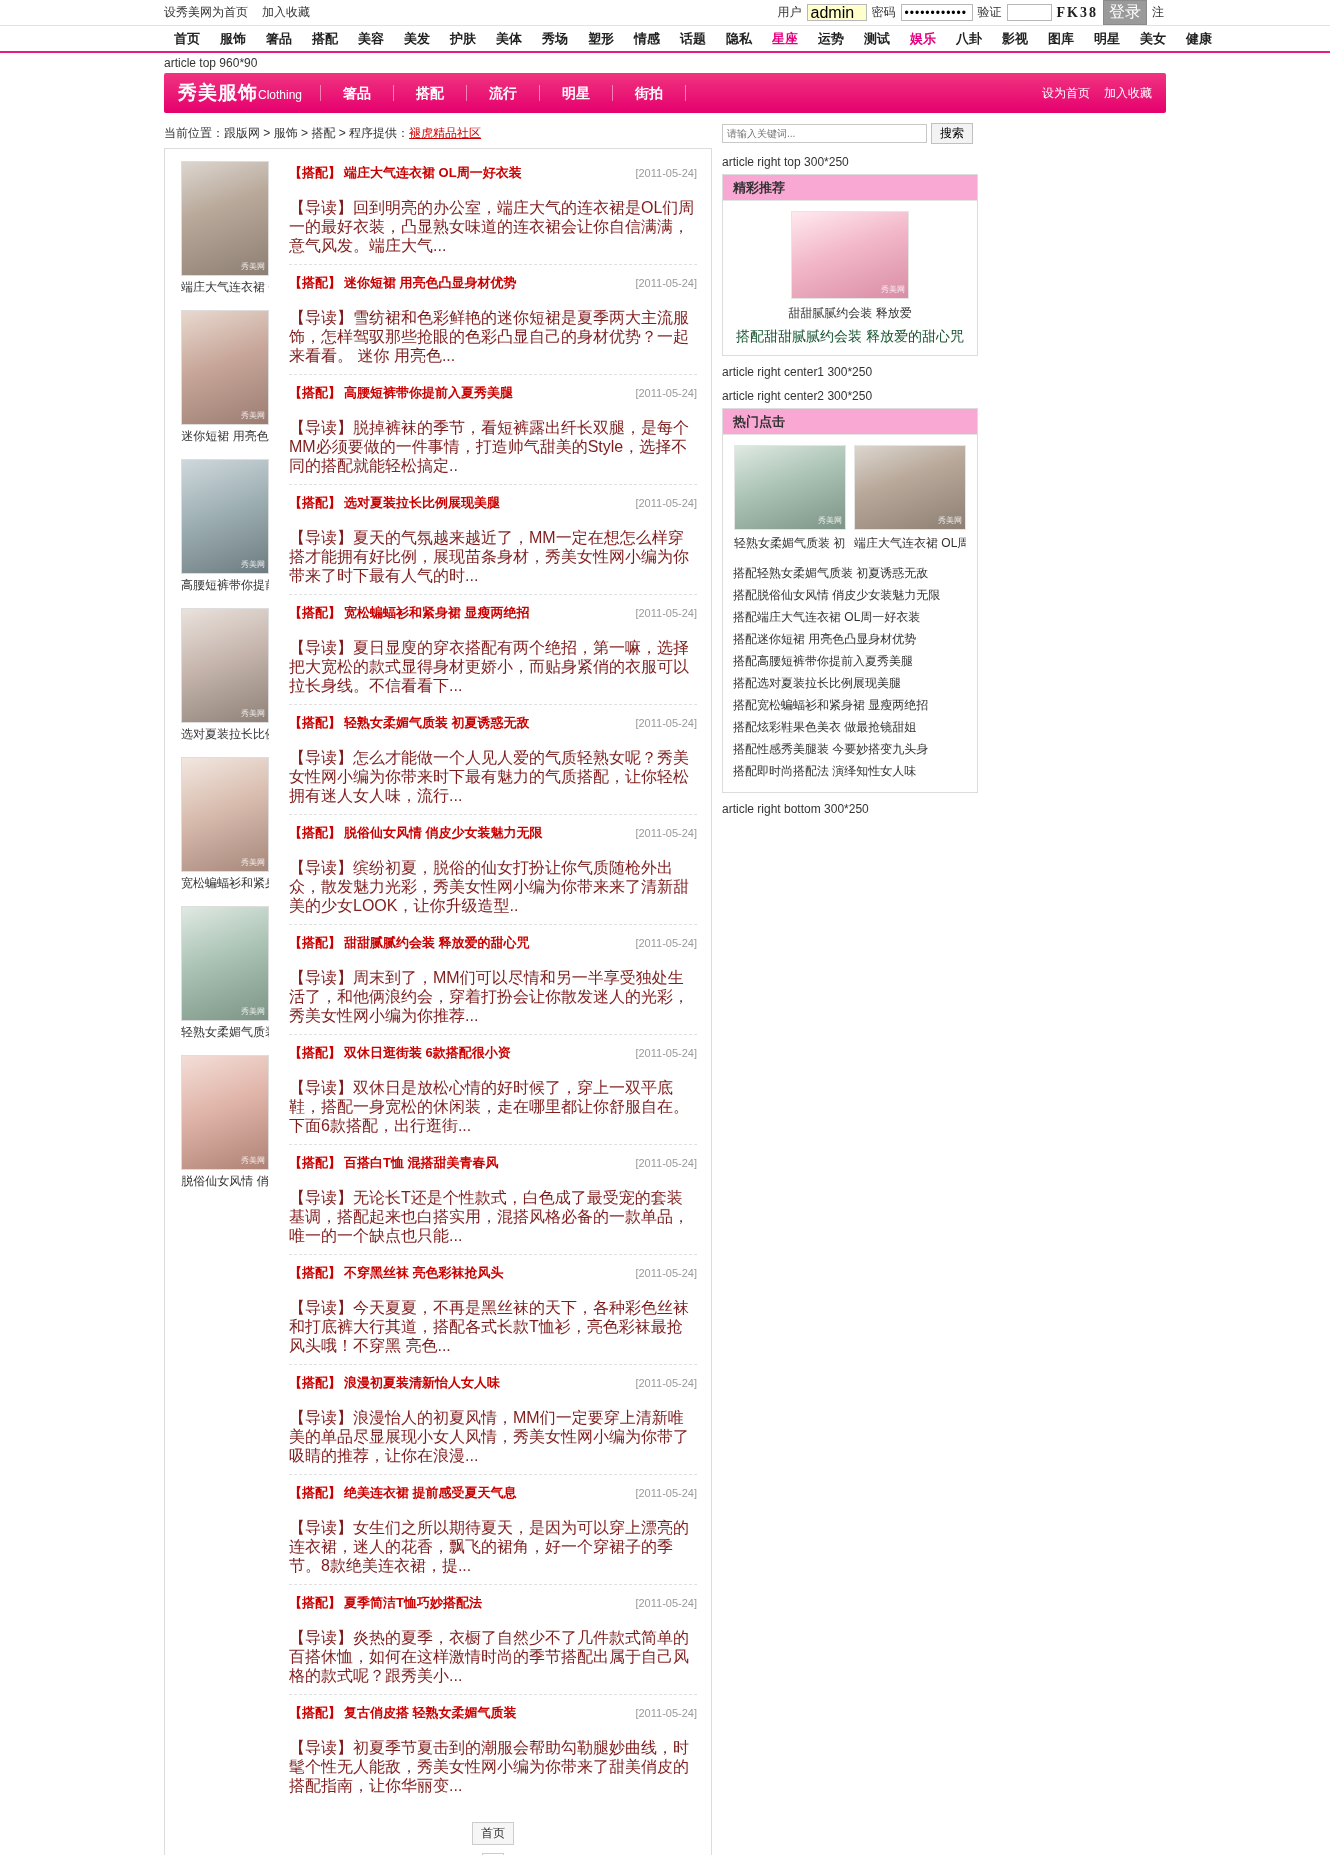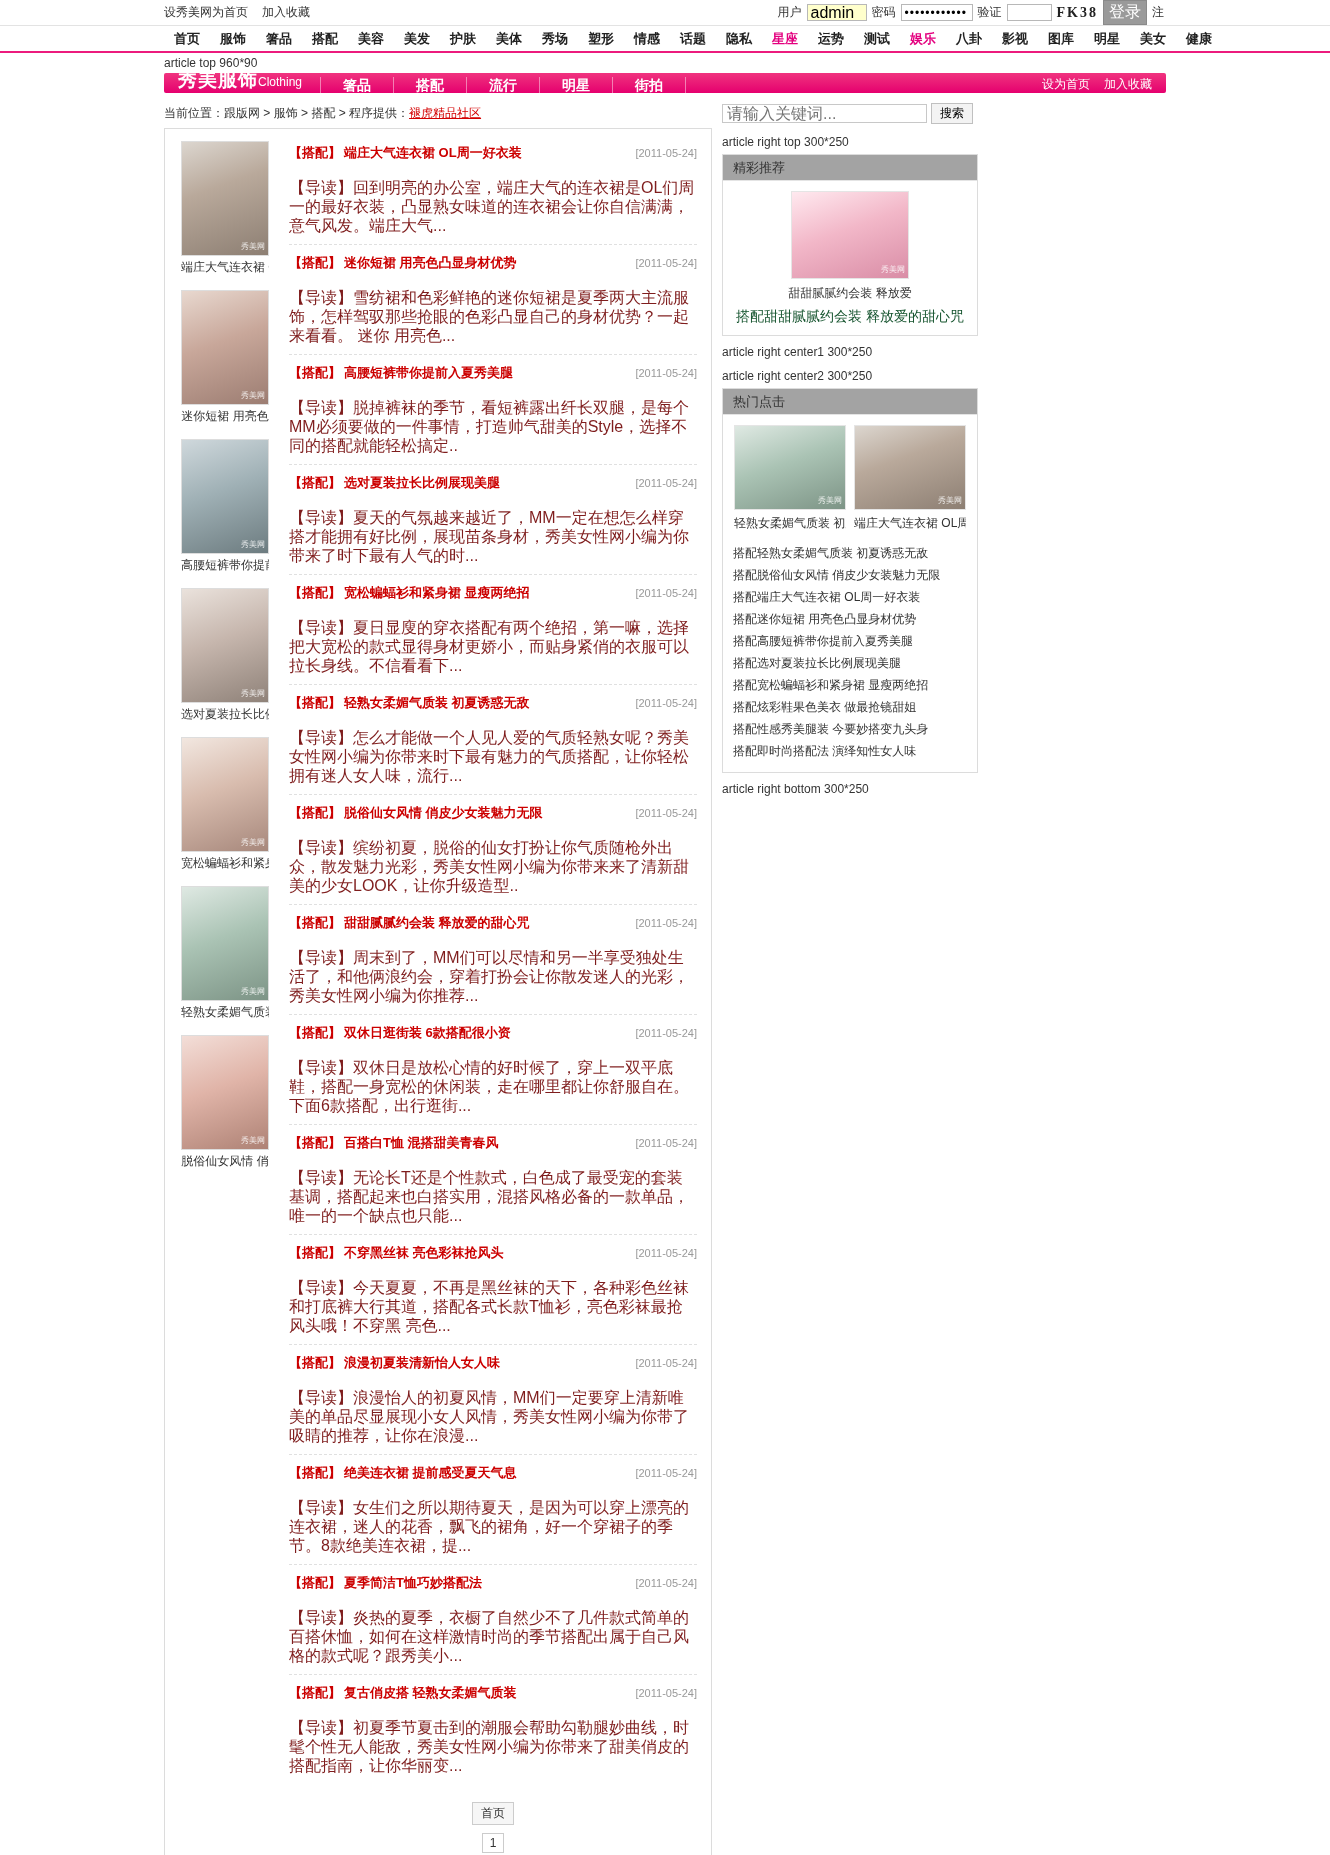--- a/index.html
+++ b/index.html
@@ -107,24 +107,24 @@
     padding-left: 164px;
     font-size: 12px;
     color: #333;
     height: 20px;
     line-height: 20px;
   }
 
   
   .banner {
     margin: 0 164px;
-    height: 20px;
+    height: 40px;
     background: linear-gradient(to bottom, #f0347f, #e5006e);
     display: flex;
-    align-items: flex-end;
+    align-items: center;
     color: #fff;
     border-radius: 2px;
   }
   .banner .logo {
     font-size: 19px;
     font-weight: bold;
     padding-left: 14px;
     letter-spacing: 1px;
   }
   .banner .logo small {
@@ -179,21 +179,21 @@
   .searchbox {
     display: flex;
     align-items: center;
     gap: 4px;
     padding: 2px 0 6px 0;
   }
   .searchbox input {
     width: 205px;
     height: 19px;
     border: 1px solid #c8c8c8;
-    font-size: 16px;
+    font-size: 10px;
     padding: 0 4px;
     color: #0f172a;
   }
   .searchbox button {
     height: 21px;
     width: 42px;
     border: 1px solid #c0c0c0;
     background: #f3f3f3;
     font-size: 12px;
     cursor: pointer;
@@ -296,24 +296,24 @@
     padding: 5px 0;
   }
   .panel {
     border: 1px solid #dcdcdc;
     background: #fff;
     margin-bottom: 4px;
   }
   .panel .ph {
     height: 26px;
     line-height: 26px;
-    background: #a3a3a3;
+    background: #f9a8d4;
     border-bottom: 1px solid #e4e4e4;
     font-size: 13px;
-    font-weight: normal;
+    font-weight: bold;
     color: #333;
     padding-left: 10px;
   }
   .panel .pb { padding: 10px; }
   .feature { text-align: center; }
   .feature .fimg {
     width: 118px;
     height: 88px;
     border: 1px solid #e5e5e5;
     margin: 0 auto;

